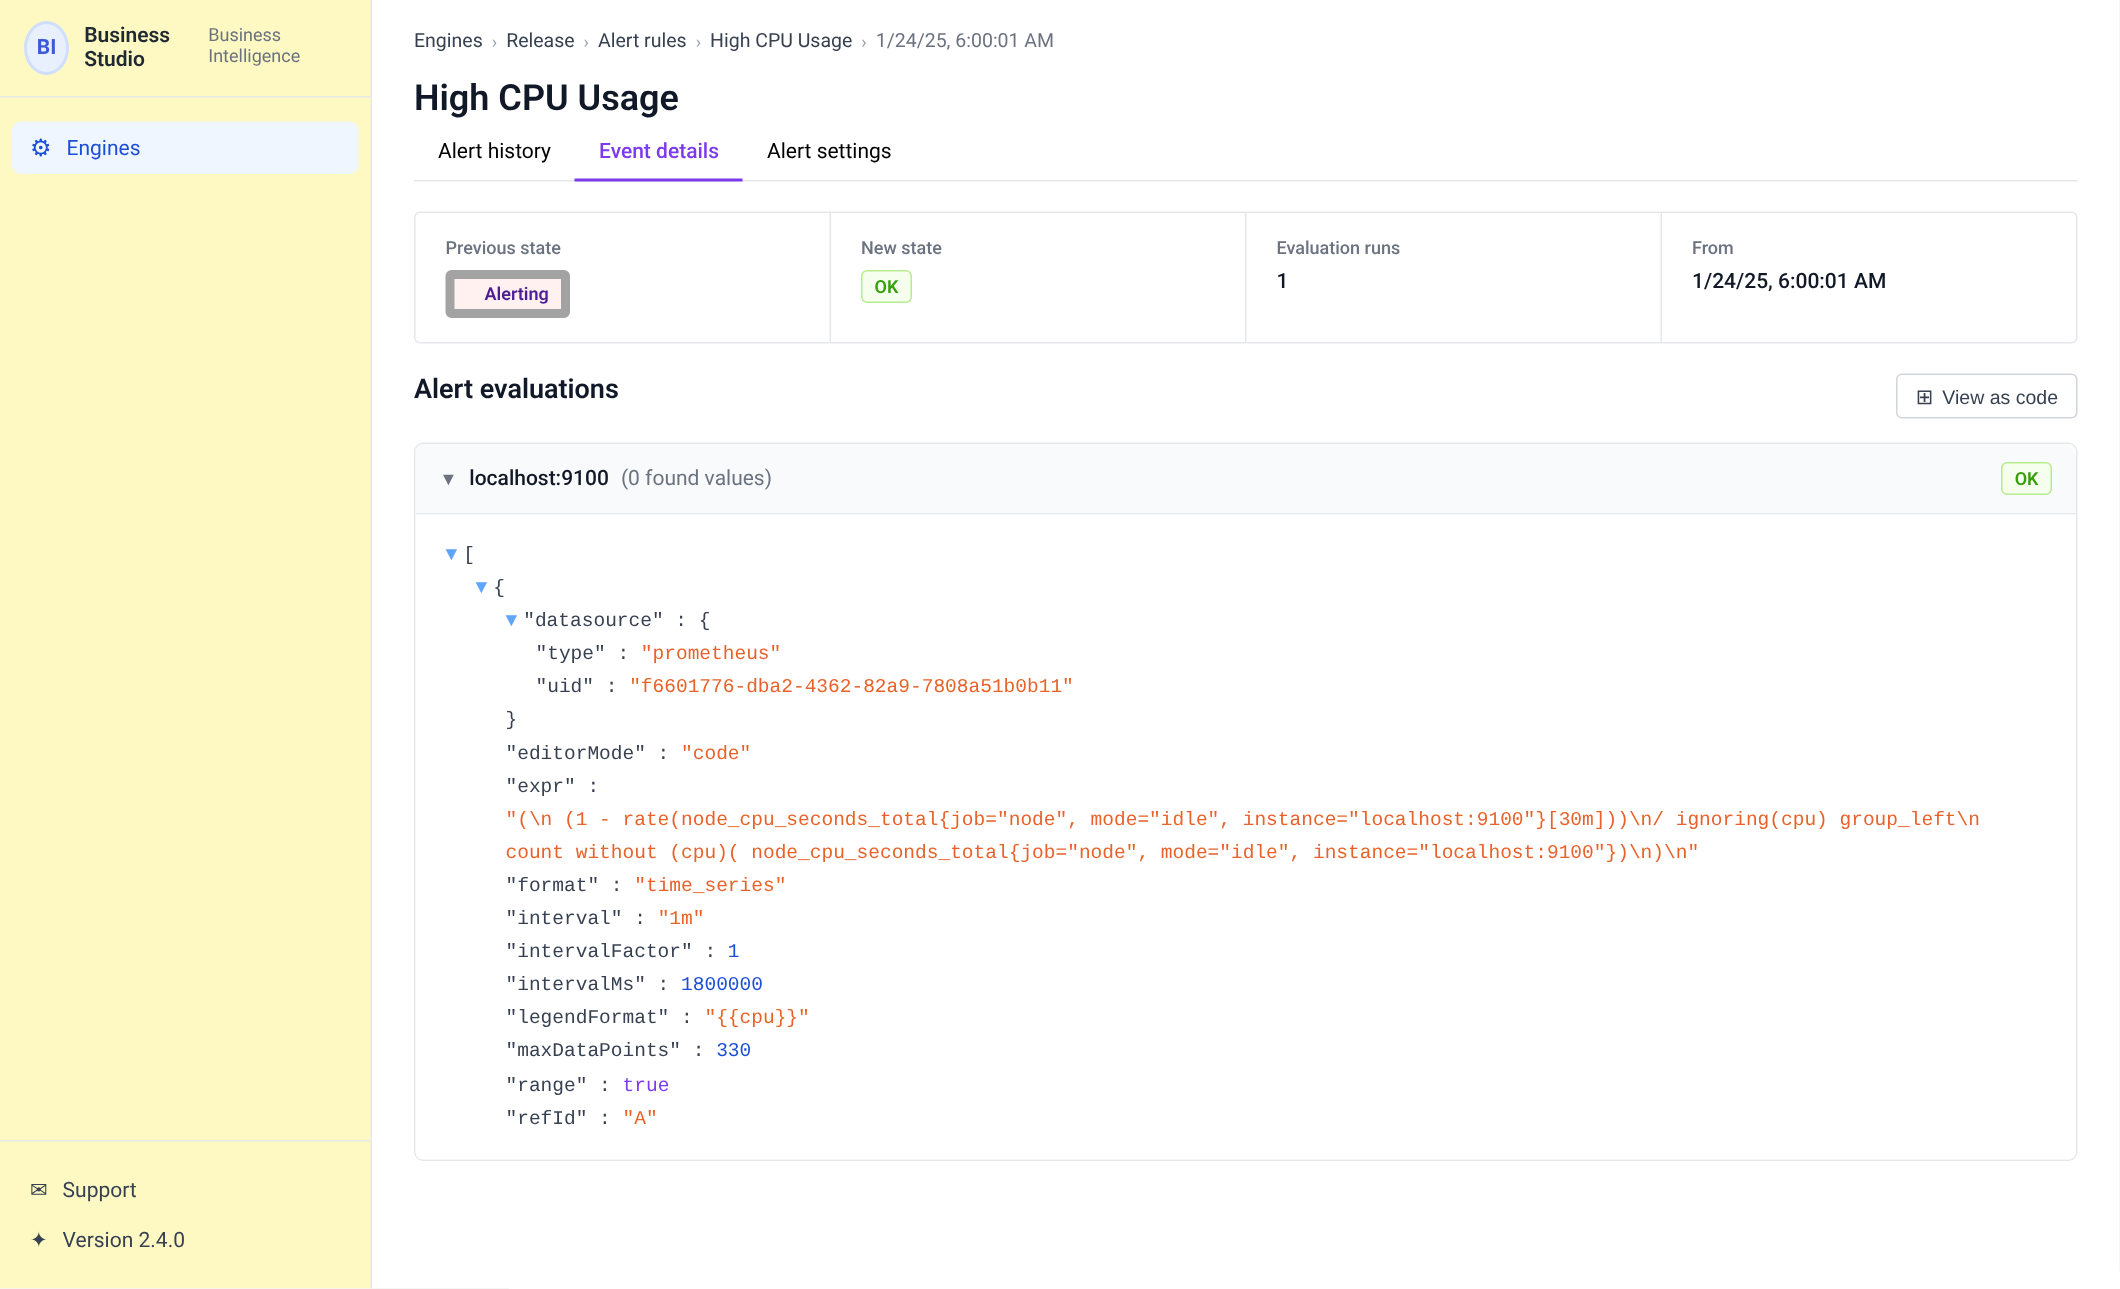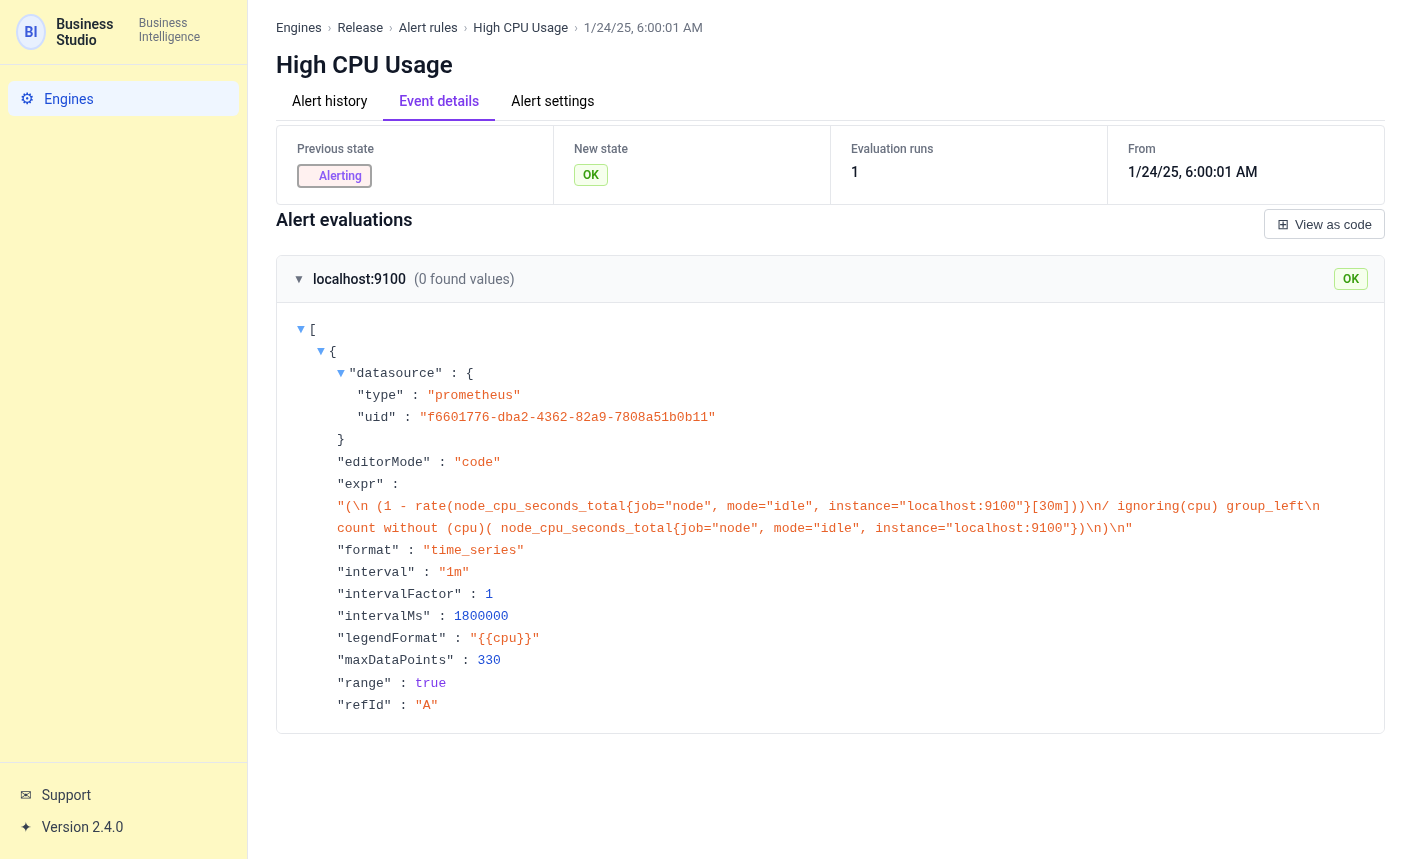--- a/index.html
+++ b/index.html
@@ -102,40 +102,40 @@
       border-bottom: 2px solid transparent;
       margin-bottom: -1px;
     }
     .tab.active { color: #7c3aed; border-bottom: 2px solid #7c3aed; font-weight: 500; }
 
     
     .info-cards {
       display: flex;
       border: 1px solid #e5e7eb;
       border-radius: 4px;
-      margin: 4px 0;
+      margin: 20px 0;
       background: #fff;
     }
     .info-card {
       flex: 1;
       padding: 16px 20px;
       border-right: 1px solid #e5e7eb;
     }
     .info-card:last-child { border-right: none; }
     .info-card-label { font-size: 12px; color: #6b7280; margin-bottom: 8px; font-weight: 500; }
     .info-card-value { font-size: 14px; color: #111827; font-weight: 500; }
 
     .badge {
       display: inline-block;
       padding: 3px 8px;
       border-radius: 4px;
       font-size: 12px;
       font-weight: 600;
     }
-    .badge-alerting { background: #fff1f0; color: #8b5cf6; border: 2px solid #a3a3a3; padding-left: 20px; }
+    .badge-alerting { background: #fff1f0; color: #4c1d95; border: 6px solid #a3a3a3; padding-left: 20px; }
     .badge-ok { background: #f6ffed; color: #389e0d; border: 1px solid #b7eb8f; }
 
     
     .section-header {
       display: flex;
       justify-content: space-between;
       margin-bottom: 16px;
     }
     .section-title { font-size: 18px; font-weight: 600; color: #111827; }
     .view-code-btn {

